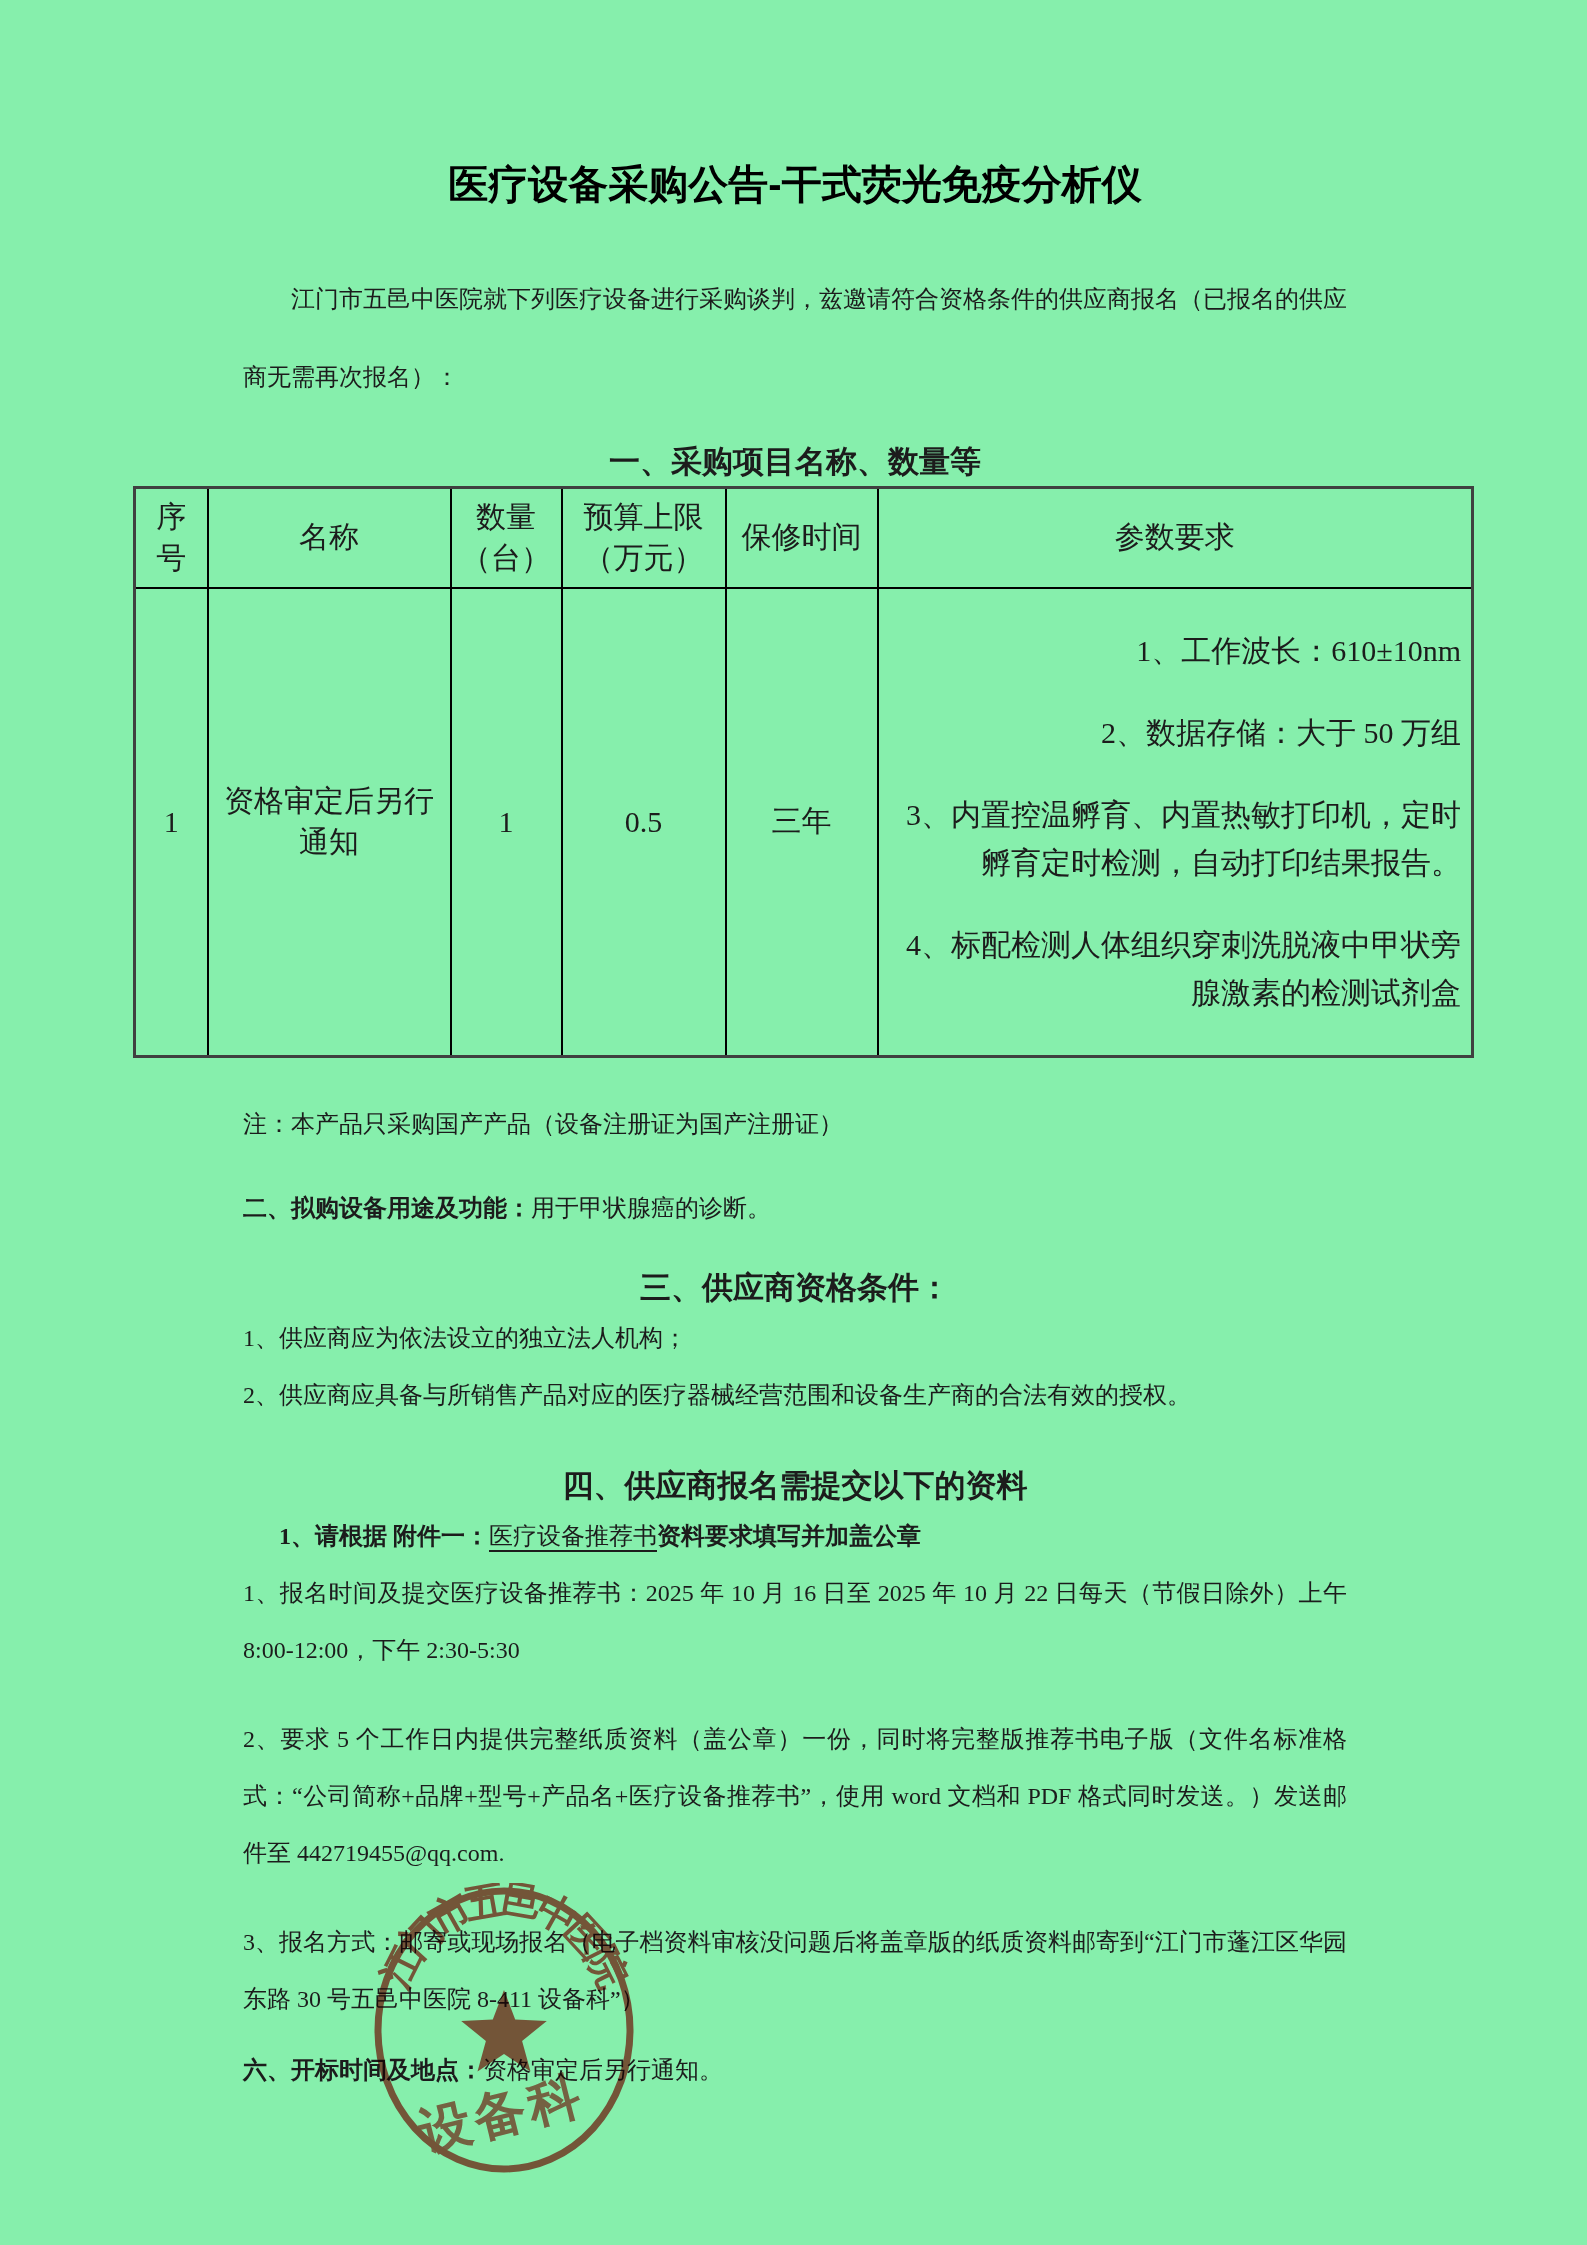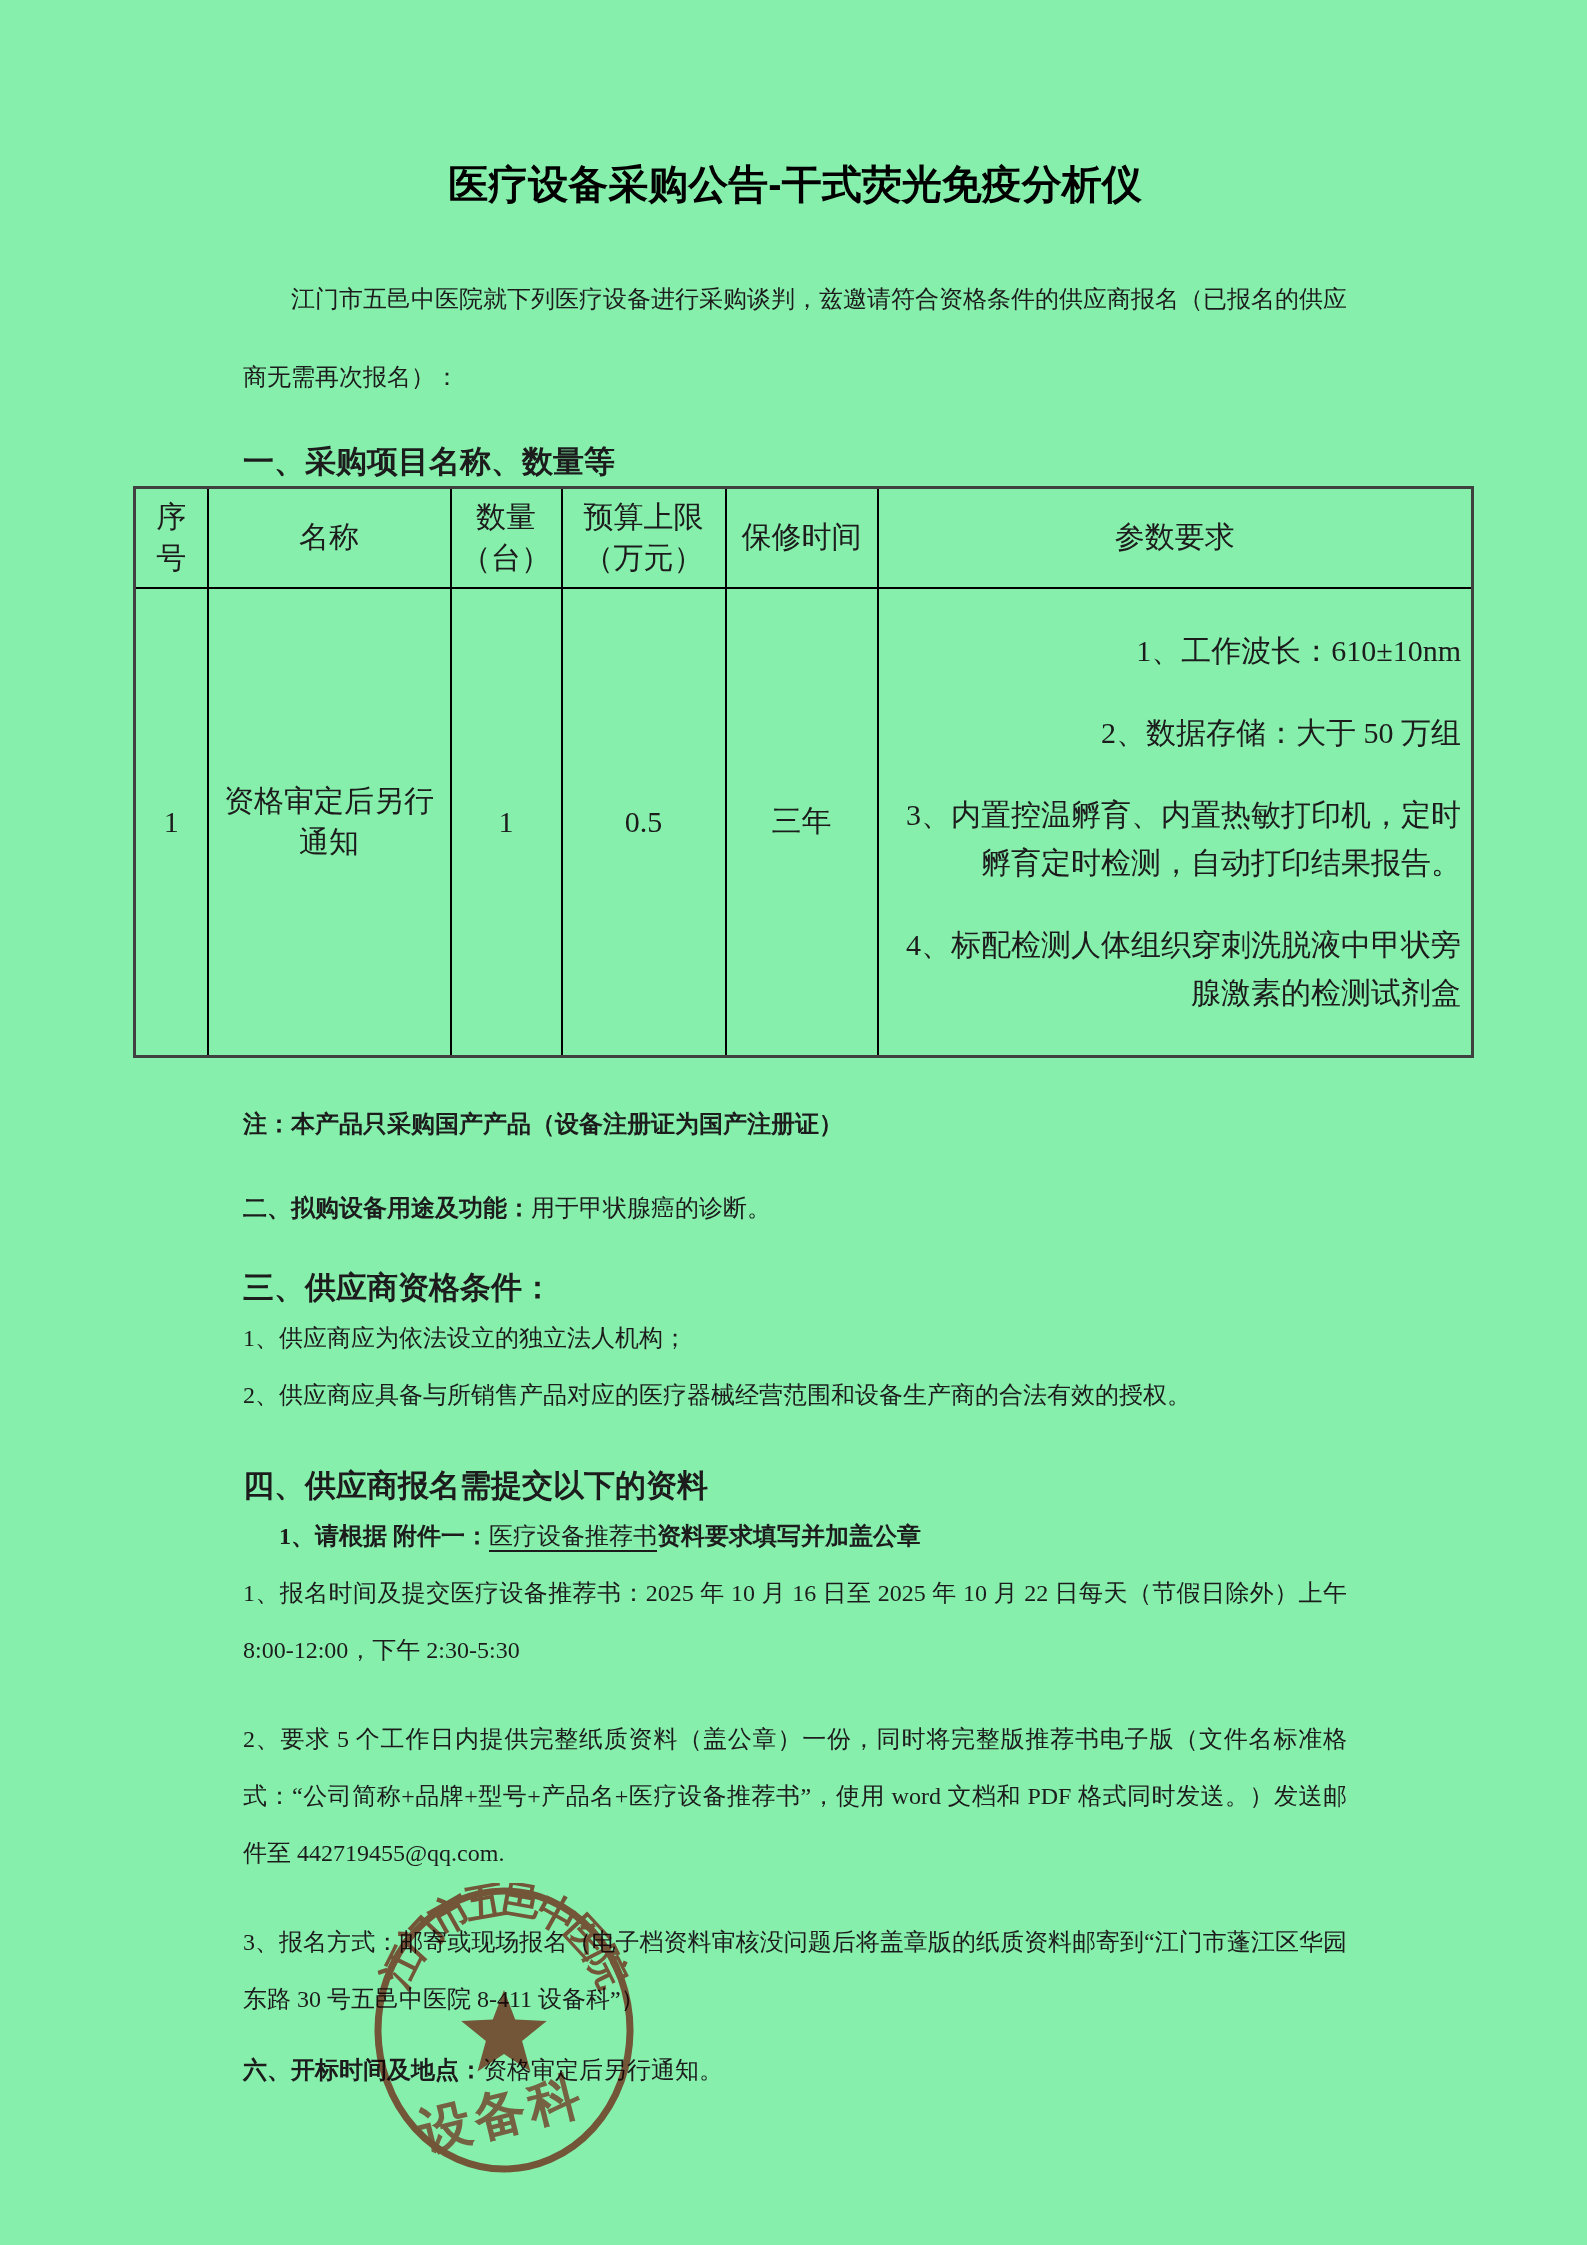--- a/index.html
+++ b/index.html
@@ -18,21 +18,21 @@
     margin:0;
     text-align:center;
     font-family:"Liberation Sans","DejaVu Sans",sans-serif;
     font-weight:900;
     font-size:40px;
     line-height:52px;
     color:#000;
   }
   .para { font-size:24px; text-align:justify; }
   .intro { margin-top:50px; line-height:78px; text-indent:2em; }
-  .sec-head { margin-top:36px; line-height:44px; font-weight:bold; font-size:31px; }
+  .sec-head { margin-top:36px; line-height:44px; font-weight:bold; font-size:31px;text-align:center; }
   .lh57 { line-height:57px; }
   b.inline-head { font-weight:bold; }
   .underline { text-decoration:underline; text-underline-offset:6px; }
 
   
   table.doc-table {
     margin-left:-110px;
     margin-top:2px;
     width:1341px;
     border-collapse:collapse;
@@ -112,21 +112,21 @@
           <td class="param-cell">
             <div class="pline">1、工作波长：610±10nm</div>
             <div class="pline">2、数据存储：大于 50 万组</div>
             <div class="pline">3、内置控温孵育、内置热敏打印机，定时孵育定时检测，自动打印结果报告。</div>
             <div class="pline">4、标配检测人体组织穿刺洗脱液中甲状旁腺激素的检测试剂盒</div>
           </td>
         </tr>
       </tbody>
     </table>
 
-    <p class="para" style="margin:44px 0 0; line-height:44px; font-weight:bold;">注：本产品只采购国产产品（设备注册证为国产注册证）</p>
+    <p class="para" style="margin:44px 0 0; line-height:44px; font-weight:normal;">注：本产品只采购国产产品（设备注册证为国产注册证）</p>
 
     <p class="para" style="margin:40px 0 0; line-height:44px;"><b class="inline-head">二、拟购设备用途及功能：</b><span>用于甲状腺癌的诊断。</span></p>
 
     <div class="sec-head">三、供应商资格条件：</div>
     <p class="para lh57" style="margin:0;">1、供应商应为依法设立的独立法人机构；</p>
     <p class="para lh57" style="margin:0;">2、供应商应具备与所销售产品对应的医疗器械经营范围和设备生产商的合法有效的授权。</p>
 
     <div class="sec-head" style="margin-top:40px;">四、供应商报名需提交以下的资料</div>
     <p class="para lh57" style="margin:0; padding-left:1.5em; font-weight:bold;"><span>1、请根据 附件一：</span><span class="underline" style="font-weight:normal;">医疗设备推荐书</span><span>资料要求填写并加盖公章</span></p>
 

